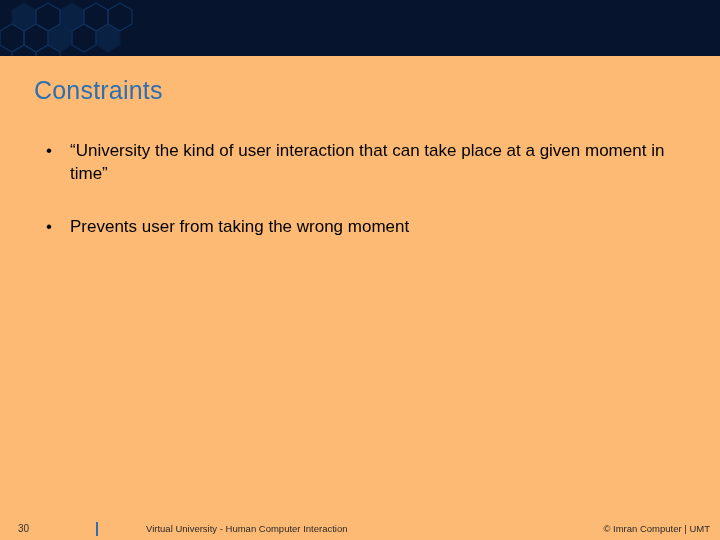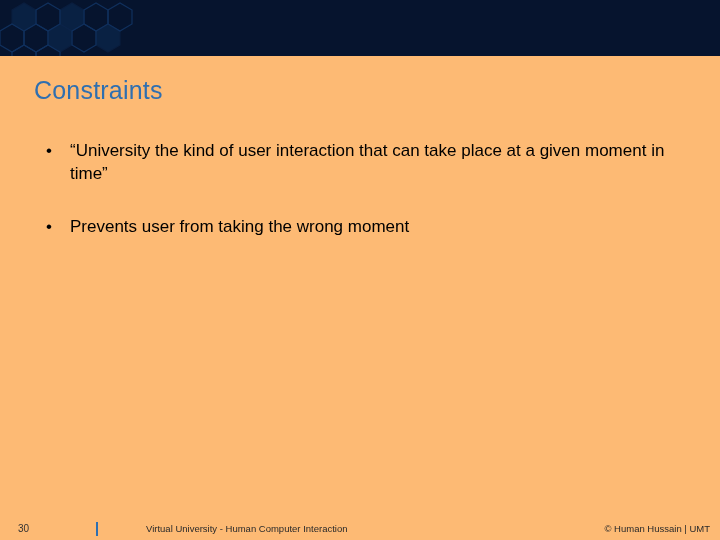--- a/index.html
+++ b/index.html
@@ -52,16 +52,16 @@
     <div class="bullet">
       <div class="dot">•</div>
       <div class="txt">Prevents user from taking the wrong moment</div>
     </div>
   </div>
 
   <div class="footer">
     <div class="page-num">30</div>
     <div class="vbar"></div>
     <div class="course">Virtual University - Human Computer Interaction</div>
-    <div class="copyright">© Human Hussain | UMT</div>
+    <div class="copyright">© Imran Computer | UMT</div>
   </div>
 
 </div>
 
 </body></html>

